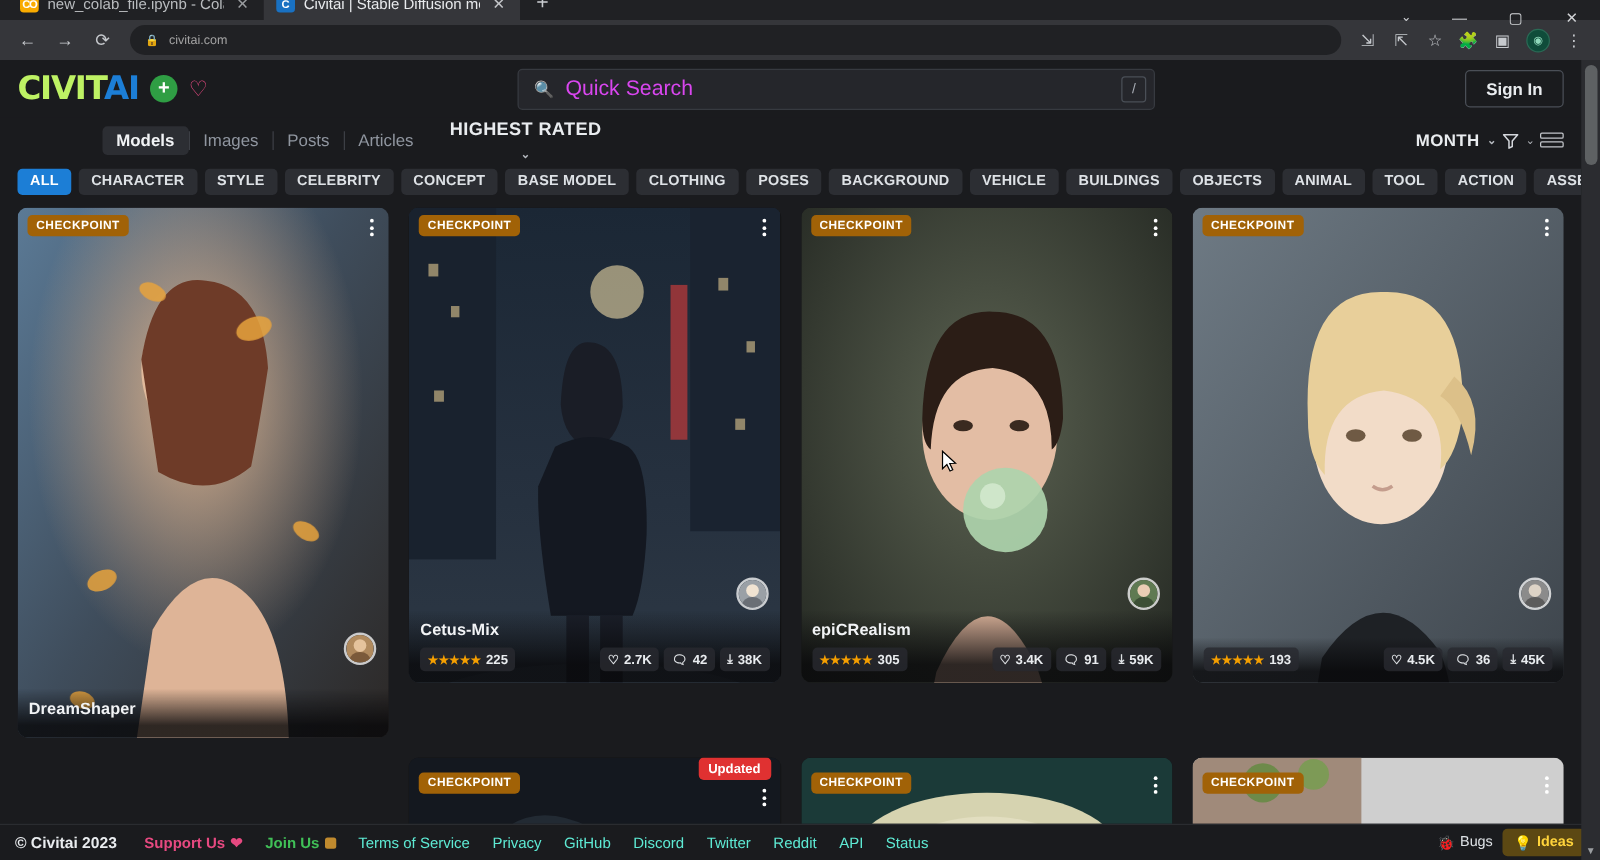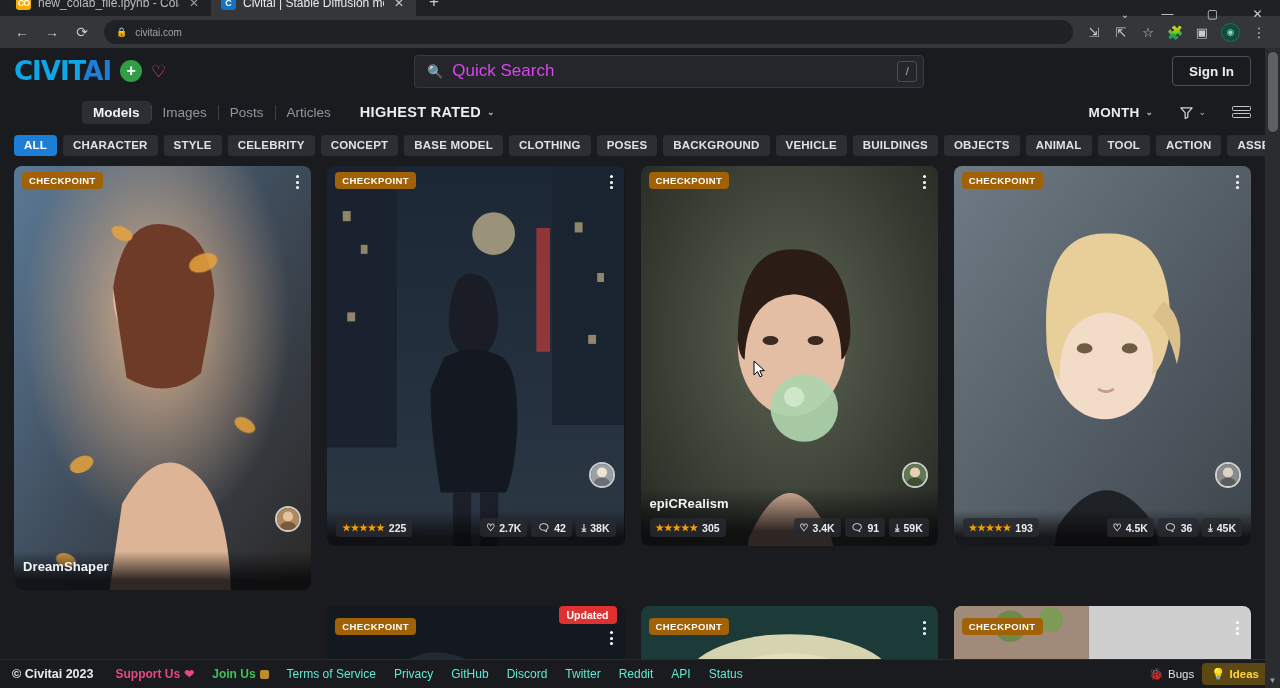--- a/index.html
+++ b/index.html
@@ -37,21 +37,21 @@
   .profile-av { width:19px; height:19px; border-radius:50%; background:#0f4c3a; border:1px solid #2a6a55; margin:0 5px;
                 display:flex; align-items:center; justify-content:center; font-size:9px; color:#8fd9bb;}
 
   
   .page { flex:1; background:#1a1b1e; overflow:hidden; position:relative;}
   .scrollarea { position:absolute; inset:0 15px 0 0; overflow:hidden;}
 
   .site-header { height:46px; display:flex; align-items:center; padding:0 14px; background:#1a1b1e;}
   .logo { display:flex; align-items:center; gap:9px; }
   .logotext { font-size:26px; font-weight:800; letter-spacing:-1px; font-family:"DejaVu Sans", sans-serif;}
-  .logotext .c1 { color:#0ea5e9;}
+  .logotext .c1 { color:#bef264;}
   .logotext .c2 { color:#1c7ed6;}
   .logo-plus { width:22px; height:22px; border-radius:50%; background:#2f9e44; color:#fff;
                display:flex; align-items:center; justify-content:center; font-size:16px; line-height:1; font-weight:600;}
   .logo-heart { color:#e64980; font-size:17px; }
 
   .searchwrap { flex:1; display:flex; justify-content:center;}
   .searchbox { width:510px; height:33px; background:#25262b; border:1px solid #373a40; border-radius:4px;
                display:flex; align-items:center; padding:0 6px 0 12px; gap:9px;}
   .searchbox .magnifier { color:#7f848c; font-size:13px;}
   .searchbox .ph { flex:1; color:#d946ef; font-size:17px;}
@@ -59,23 +59,23 @@
               display:flex; align-items:center; justify-content:center; font-size:11px;}
   .signin { height:30px; padding:0 16px; border:1px solid #4a4f57; border-radius:4px; color:#e9ecef;
             font-size:13.5px; font-weight:700; display:flex; align-items:center;}
 
   .navrow { height:36px; display:flex; align-items:center; padding:0 14px; gap:0;}
   .navtabs { display:flex; align-items:center; margin-left:68px;}
   .navtab { font-size:13.5px; color:#9096a0; padding:4px 11px; border-radius:4px;}
   .navtab.active { background:#2c2e33; color:#f1f3f5; font-weight:600;}
   .navdivider { width:1px; height:15px; background:#3c3f45;}
   .sortsel { margin-left:18px; display:flex; align-items:center; gap:6px; font-size:14.5px;
-             font-weight:700; color:#e9ecef; letter-spacing:.3px;}
+             font-weight:700; color:#e9ecef; letter-spacing:.3px;flex-direction:column;}
   .chev { font-size:9px; color:#b8bcc2;}
-  .navright { margin-left:auto; display:flex; align-items:center; gap:26px;}
+  .navright { margin-left:auto; display:flex; align-items:center; gap:4px;}
   .period { display:flex; align-items:center; gap:6px; font-size:13.5px; font-weight:700; color:#e9ecef; letter-spacing:.3px;}
   .filterbtn { display:flex; align-items:center; gap:4px; color:#d4d7dc;}
   .layoutbtn { display:flex; flex-direction:column; gap:2.5px; width:19px;}
   .layoutbtn i { display:block; height:5px; border:1px solid #c3c6cb; border-radius:1.5px;}
 
   .chiprow { height:30px; display:flex; align-items:center; gap:6px; padding:0 14px; overflow:hidden; position:relative;}
   .chip { height:21px; padding:0 10px; background:#2c2e33; border-radius:4px; color:#dee2e6;
           font-size:11.5px; font-weight:700; display:flex; align-items:center; white-space:nowrap; letter-spacing:.2px;}
   .chip.active { background:#1c7ed6; color:#fff;}
   .chip.last { padding-right:15px; position:relative;}
@@ -327,20 +327,21 @@
               <i></i>
             </div>
           <div class="avatar-sm">
             <svg viewBox="0 0 26 26">
                 <rect width="26" height="26" fill="#9aa0a6"></rect>
                 <circle cx="13" cy="10" r="6" fill="#f0e3d2"></circle>
                 <ellipse cx="13" cy="24" rx="10" ry="8" fill="#6a6f76"></ellipse>
               </svg>
           </div>
           <div class="cardfoot">
+            <div class="cardname">Cetus-Mix</div>
             <div class="statsrow">
               <div class="pill">
                 <span class="stars">★★★★★</span>
                 <span>225</span>
               </div>
               <div class="pillgroup">
                 <div class="pill">
                     <span class="pico">♡</span>
                     <span>2.7K</span>
                   </div>

